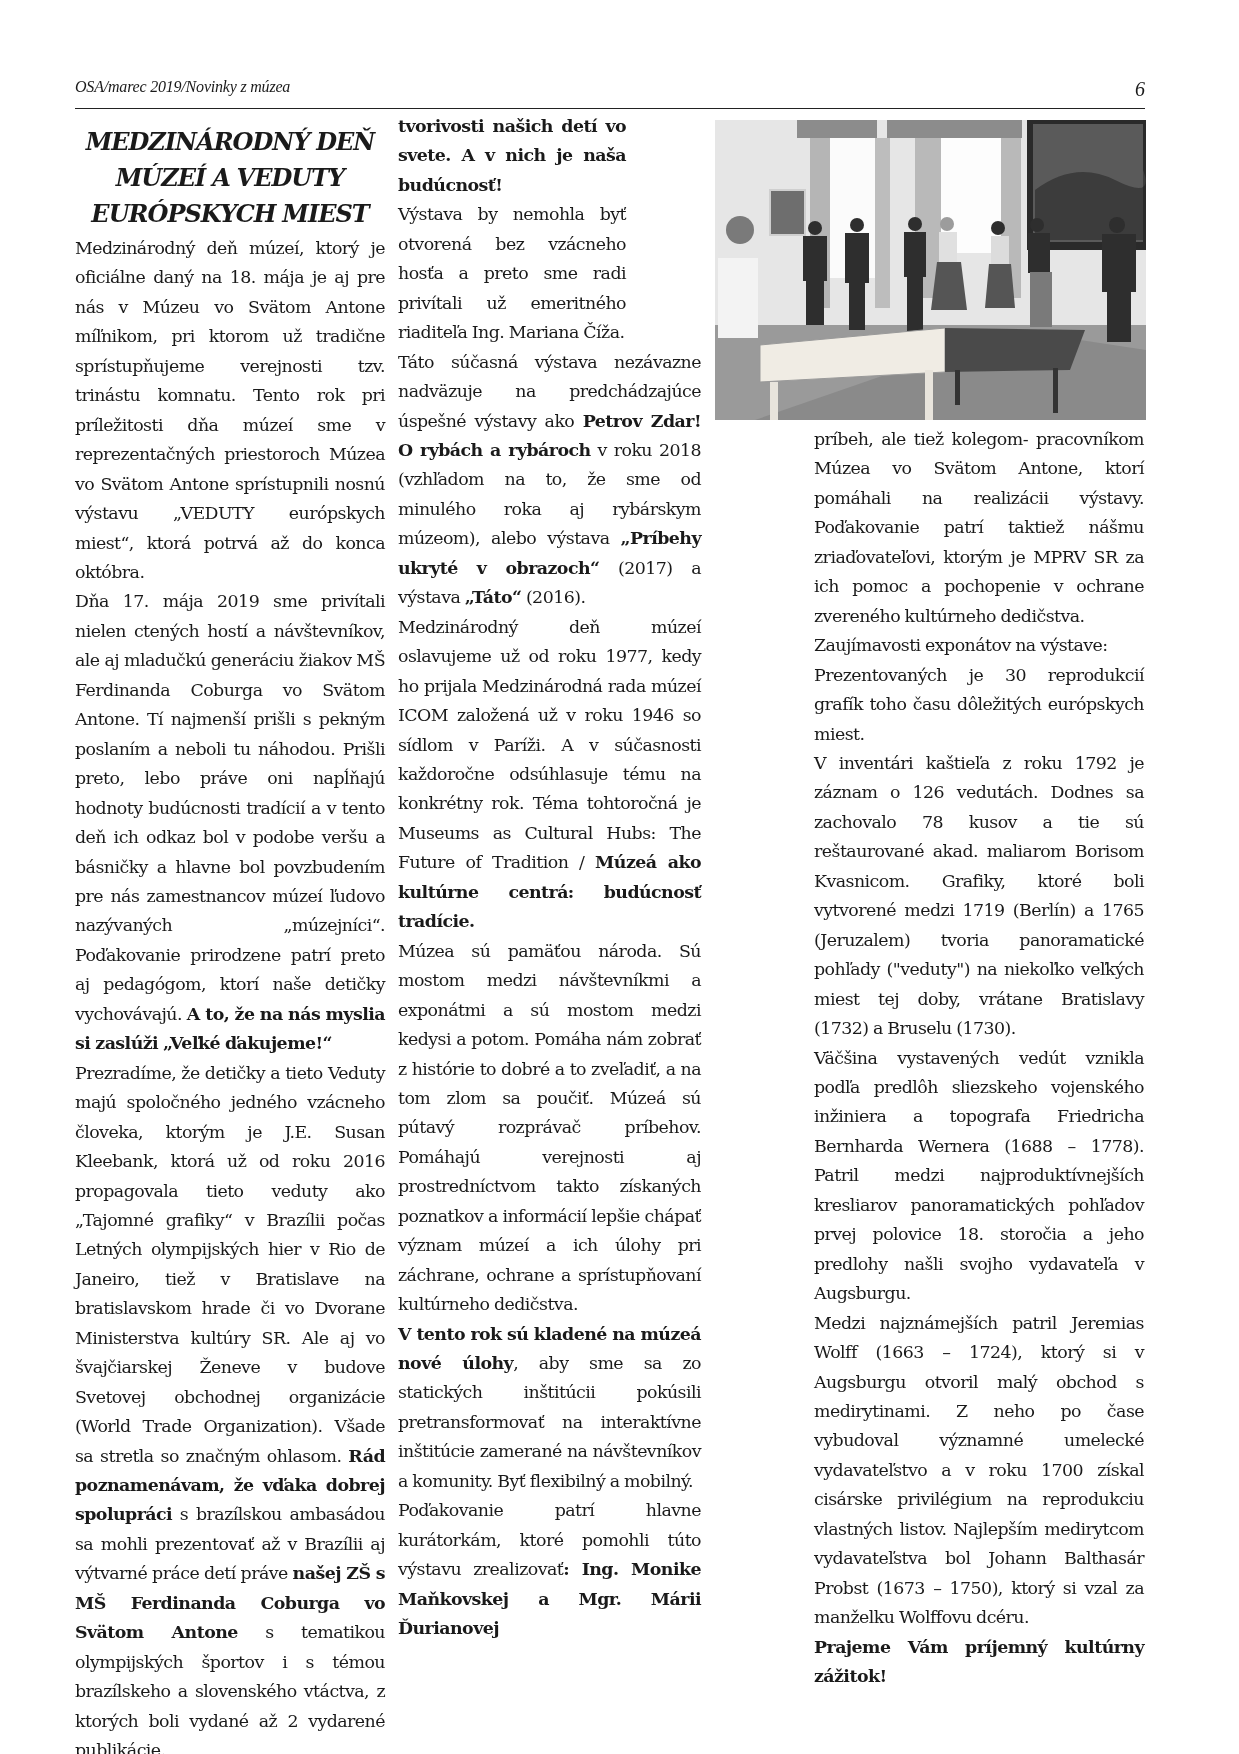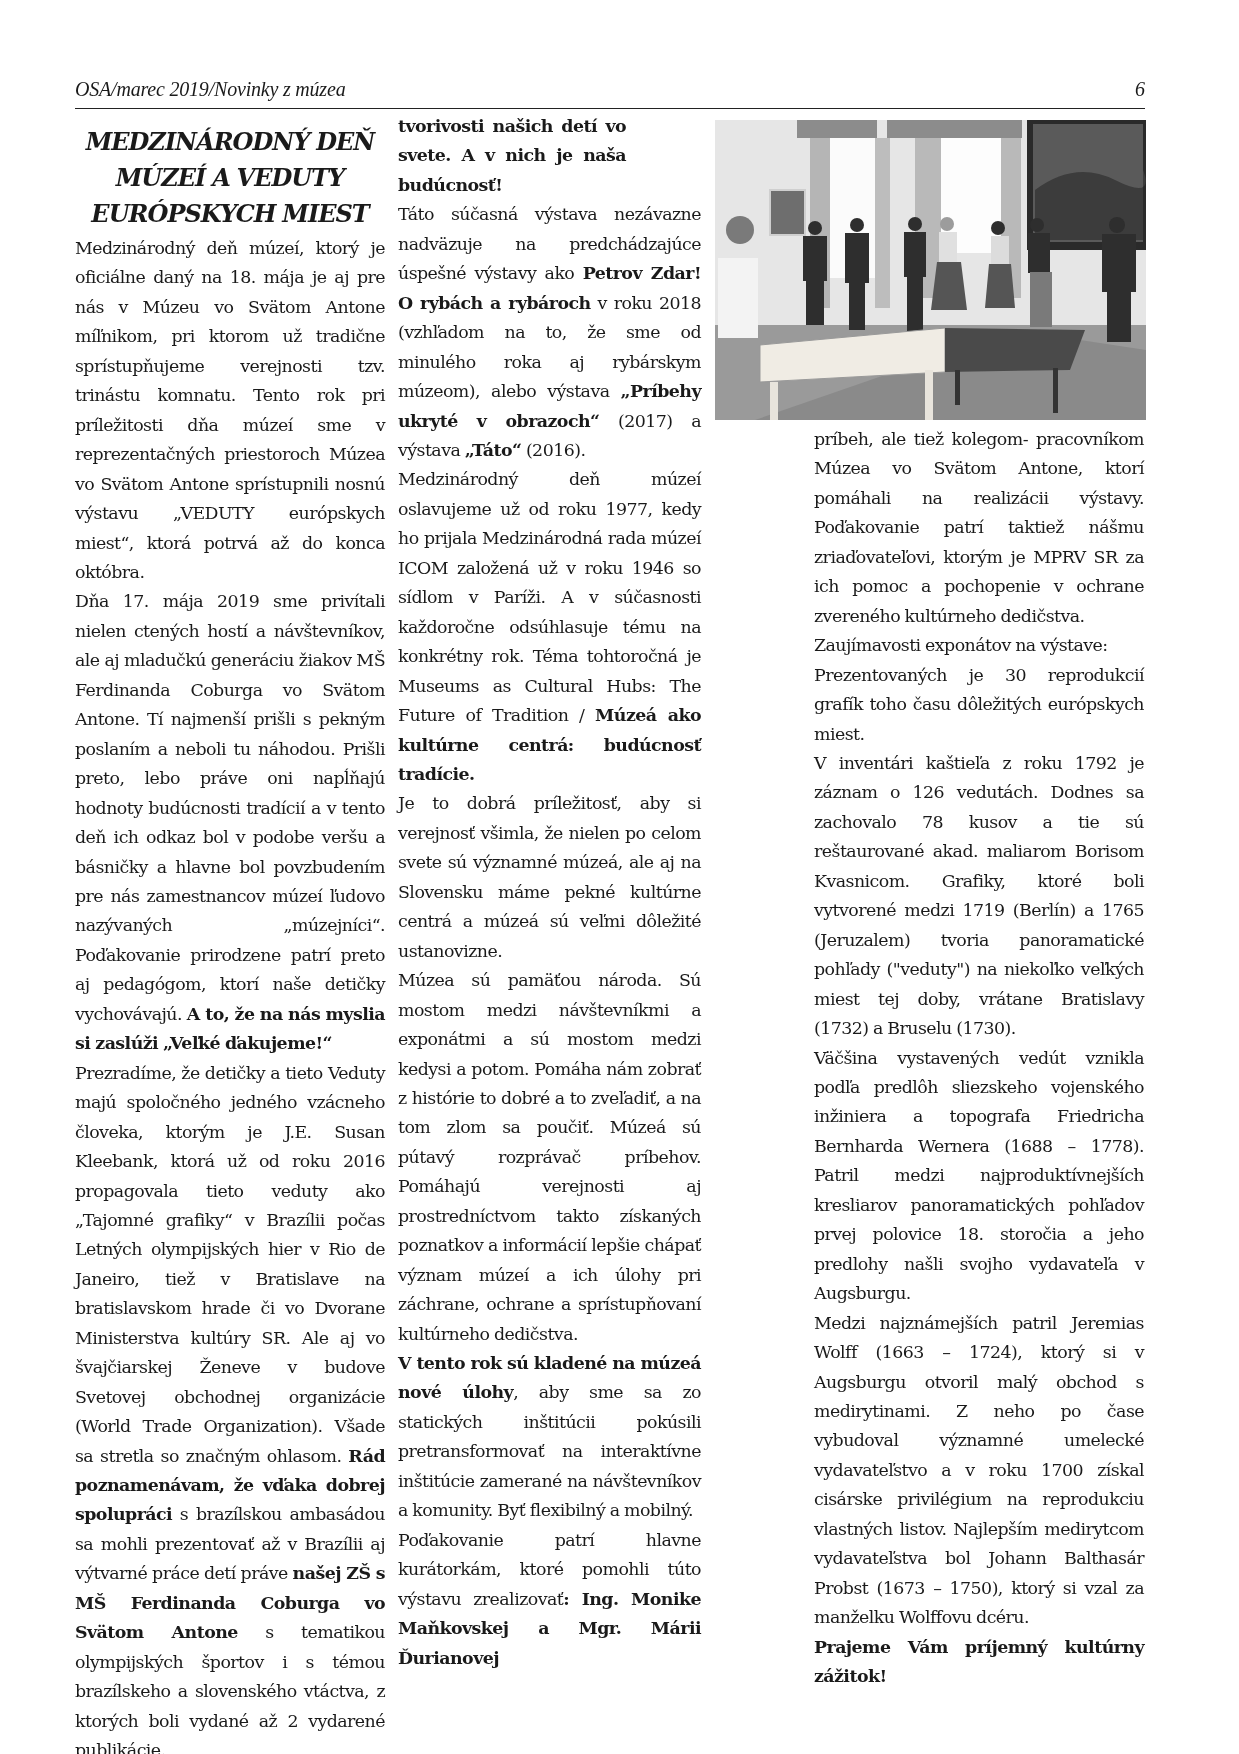--- a/index.html
+++ b/index.html
@@ -1,20 +1,20 @@
 <!DOCTYPE html>
 <html><head>
 <meta charset="utf-8">
 <style>
   html, body { margin:0; padding:0; background:#ffffff; }
   body { width:1239px; height:1754px; position:relative; overflow:hidden;
          font-family:"DejaVu Serif", "Liberation Serif", serif; color:#1a1a1a; }
   .header { position:absolute; left:75px; top:78px; width:1070px; height:30px;
             border-bottom:1.5px solid #222; }
-  .header .left { position:absolute; left:0; top:0; font-style:italic; font-size:20px;
+  .header .left { position:absolute; left:0; top:0; font-style:italic; font-size:16px;
                   font-family:"Liberation Serif", serif; letter-spacing:-0.2px; }
   .header .right { position:absolute; right:0; top:0; font-style:italic; font-size:20px;
                    font-family:"Liberation Serif", serif; }
   .col { position:absolute; font-size:17.4px; line-height:29.45px; text-align:justify;
          font-family:"DejaVu Serif", serif; letter-spacing:-0.55px; word-spacing:-0.5px; }
   .col p { margin:0; }
   .col b { font-weight:bold; }
   .col1 { left:75px; top:124px; width:310px; }
   .col2 { left:398px; top:112px; width:303px; }
   .col3 { left:814px; top:425px; width:330px; }
@@ -103,23 +103,23 @@
     <rect x="55" y="262" width="8" height="38" fill="#e8e4dc"></rect>
     <rect x="210" y="250" width="8" height="50" fill="#e8e4dc"></rect>
     <polygon points="230,208 370,210 355,250 230,252" fill="#4a4a4a"></polygon>
     <rect x="240" y="250" width="5" height="35" fill="#333"></rect>
     <rect x="338" y="248" width="5" height="45" fill="#333"></rect>
   </svg>
 </div>
 
 <div class="col col2">
   <p style="width:228px"><b>tvorivosti našich detí vo svete. A v nich je naša budúcnosť!</b></p>
+  <p style="width:228px">Výstava by nemohla byť otvorená bez vzácneho hosťa a preto sme radi privítali už emeritného riaditeľa Ing. Mariana Číža.</p>
   <p><span>Táto súčasná výstava nezávazne nadväzuje na predchádzajúce úspešné výstavy ako </span><b>Petrov Zdar! O rybách a rybároch</b><span> v roku 2018 (vzhľadom na to, že sme od minulého roka aj rybárskym múzeom), alebo výstava </span><b>„Príbehy ukryté v obrazoch“</b><span> (2017) a výstava </span><b>„Táto“</b><span> (2016).</span></p>
   <p><span>Medzinárodný deň múzeí oslavujeme už od roku 1977, kedy ho prijala Medzinárodná rada múzeí ICOM založená už v roku 1946 so sídlom v Paríži. A v súčasnosti každoročne odsúhlasuje tému na konkrétny rok. Téma tohtoročná je Museums as Cultural Hubs: The Future of Tradition / </span><b>Múzeá ako kultúrne centrá: budúcnosť tradície.</b></p>
-  <p>Je to dobrá príležitosť, aby si verejnosť všimla, že nielen po celom svete sú významné múzeá, ale aj na Slovensku máme pekné kultúrne centrá a múzeá sú veľmi dôležité ustanovizne.</p>
   <p>Múzea sú pamäťou národa. Sú mostom medzi návštevníkmi a exponátmi a sú mostom medzi kedysi a potom. Pomáha nám zobrať z histórie to dobré a to zveľadiť, a na tom zlom sa poučiť. Múzeá sú pútavý rozprávač príbehov. Pomáhajú verejnosti aj prostredníctvom takto získaných poznatkov a informácií lepšie chápať význam múzeí a ich úlohy pri záchrane, ochrane a sprístupňovaní kultúrneho dedičstva.</p>
   <p><b>V tento rok sú kladené na múzeá nové úlohy</b><span>, aby sme sa zo statických inštitúcii pokúsili pretransformovať na interaktívne inštitúcie zamerané na návštevníkov a komunity. Byť flexibilný a mobilný.</span></p>
   <p><span>Poďakovanie patrí hlavne kurátorkám, ktoré pomohli túto výstavu zrealizovať</span><b>: Ing. Monike Maňkovskej a Mgr. Márii Ďurianovej</b></p>
 </div>
 
 <div class="col col3">
   <p>príbeh, ale tiež kolegom- pracovníkom Múzea vo Svätom Antone, ktorí pomáhali na realizácii výstavy. Poďakovanie patrí taktiež nášmu zriaďovateľovi, ktorým je MPRV SR za ich pomoc a pochopenie v ochrane zvereného kultúrneho dedičstva.</p>
   <p class="u">Zaujímavosti exponátov na výstave:</p>
   <p>Prezentovaných je 30 reprodukcií grafík toho času dôležitých európskych miest.</p>
   <p>V inventári kaštieľa z roku 1792 je záznam o 126 vedutách. Dodnes sa zachovalo 78 kusov a tie sú reštaurované akad. maliarom Borisom Kvasnicom. Grafiky, ktoré boli vytvorené medzi 1719 (Berlín) a 1765 (Jeruzalem) tvoria panoramatické pohľady ("veduty") na niekoľko veľkých miest tej doby, vrátane Bratislavy (1732) a Bruselu (1730).</p>

